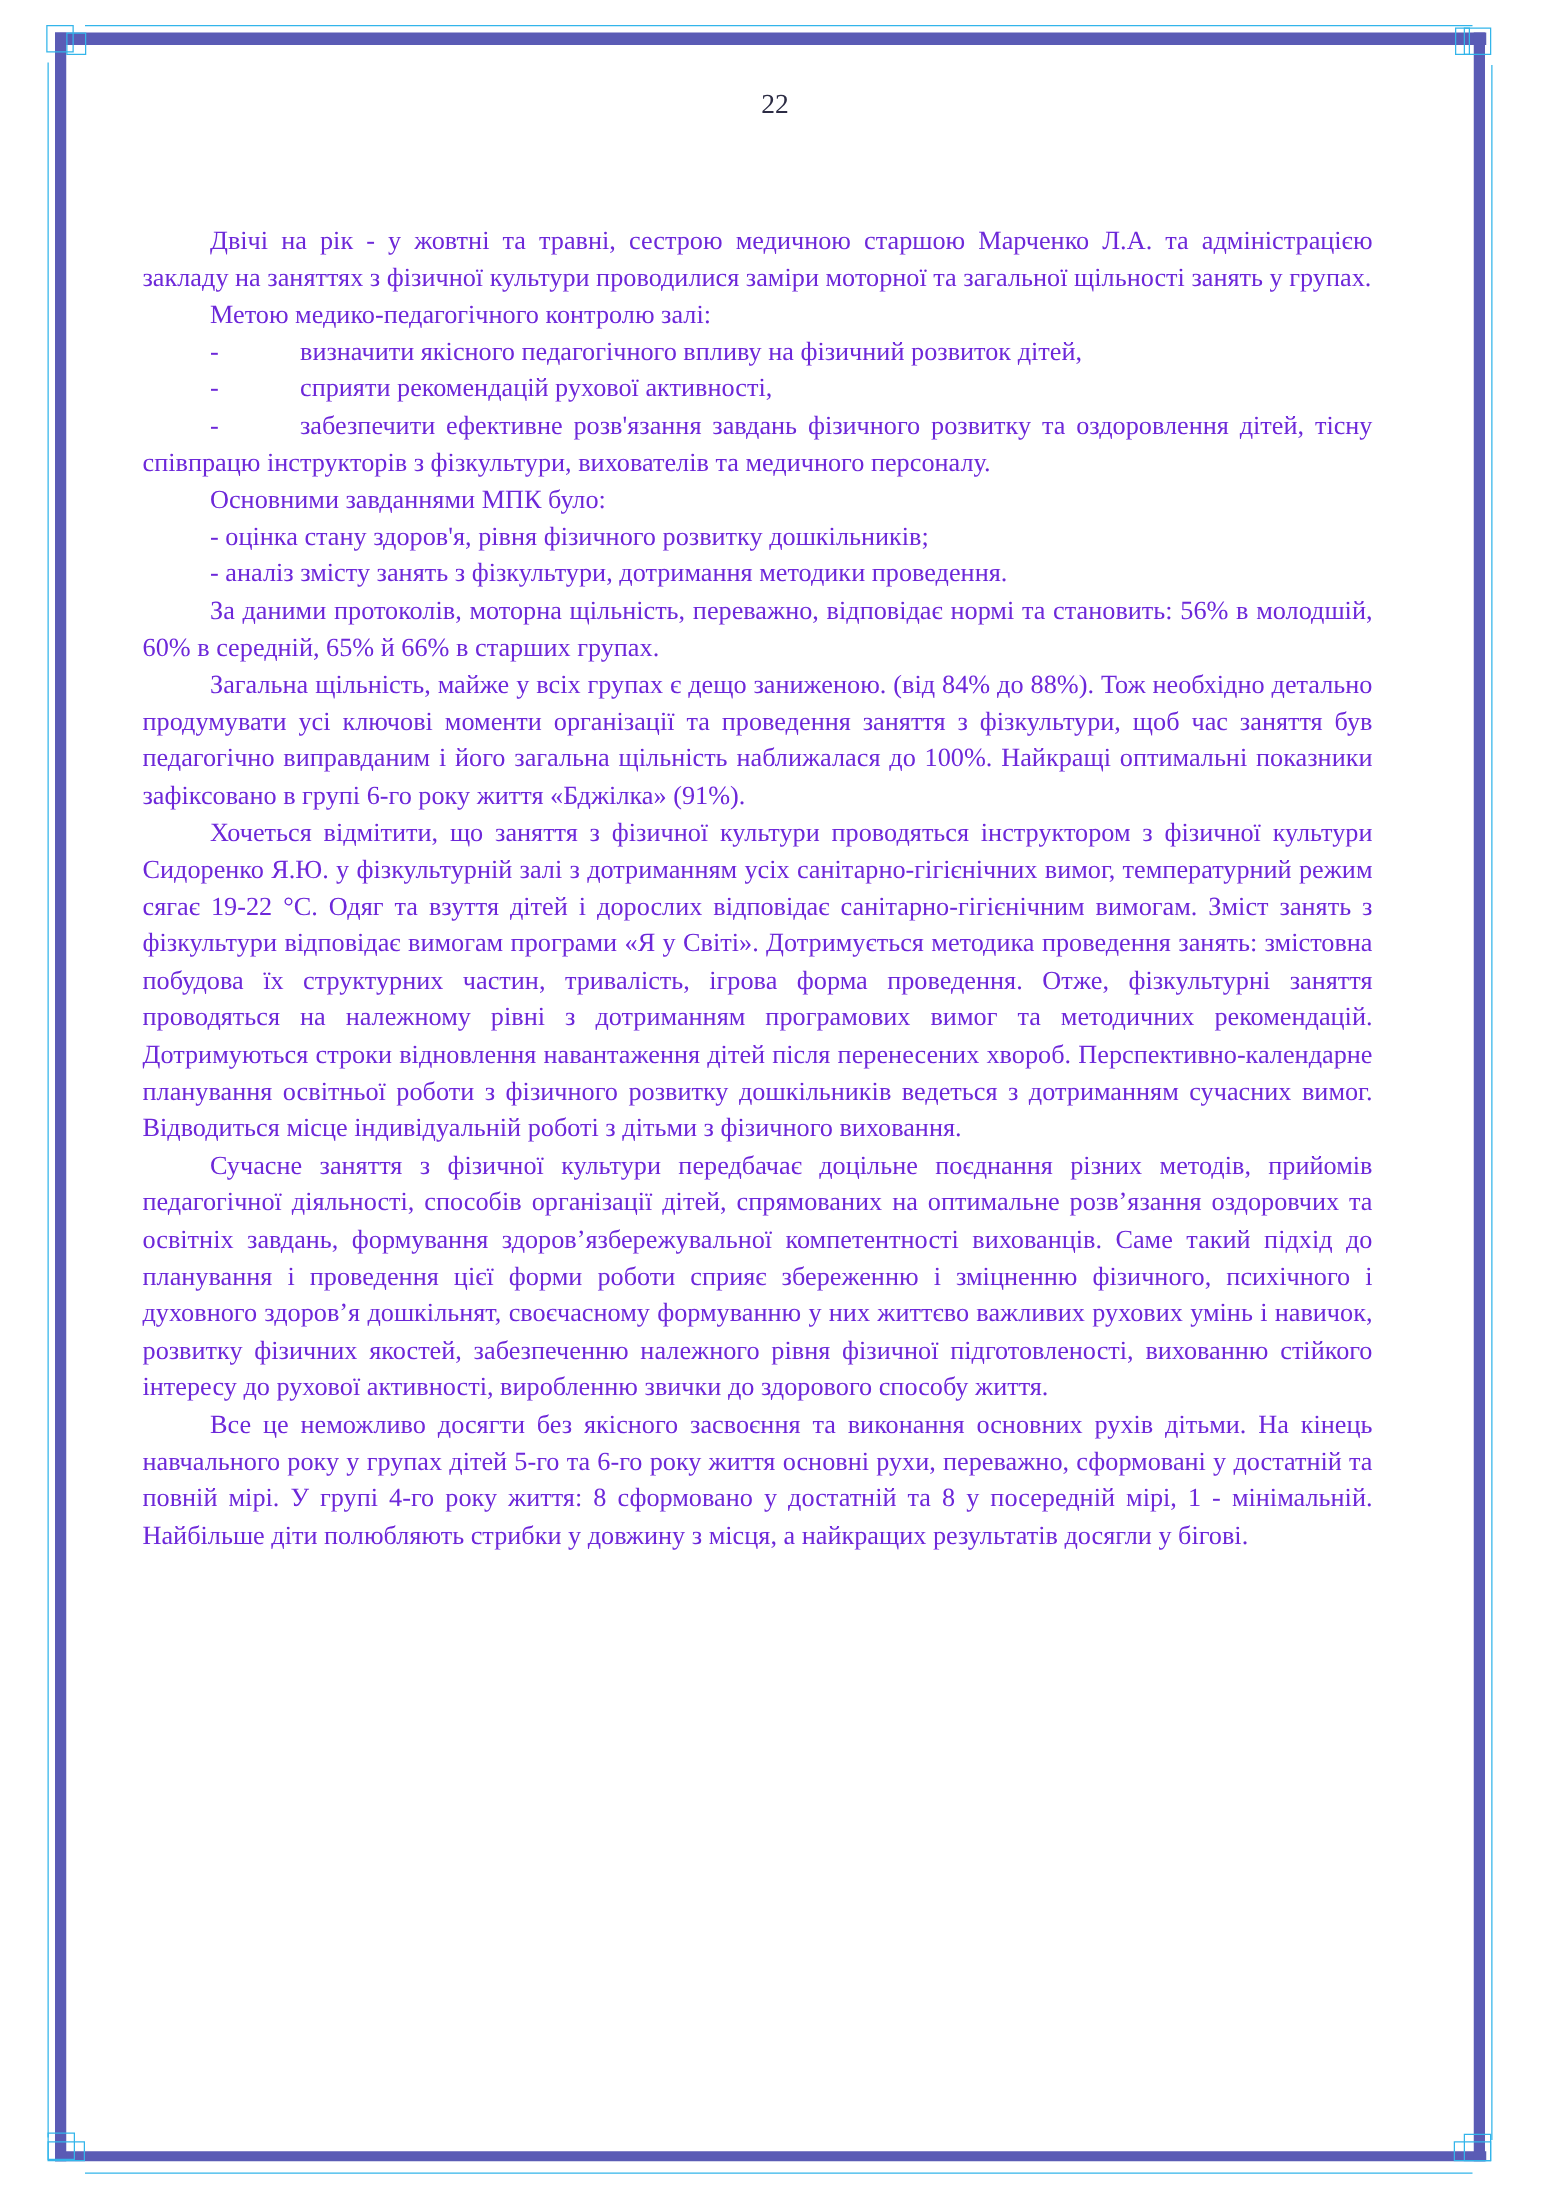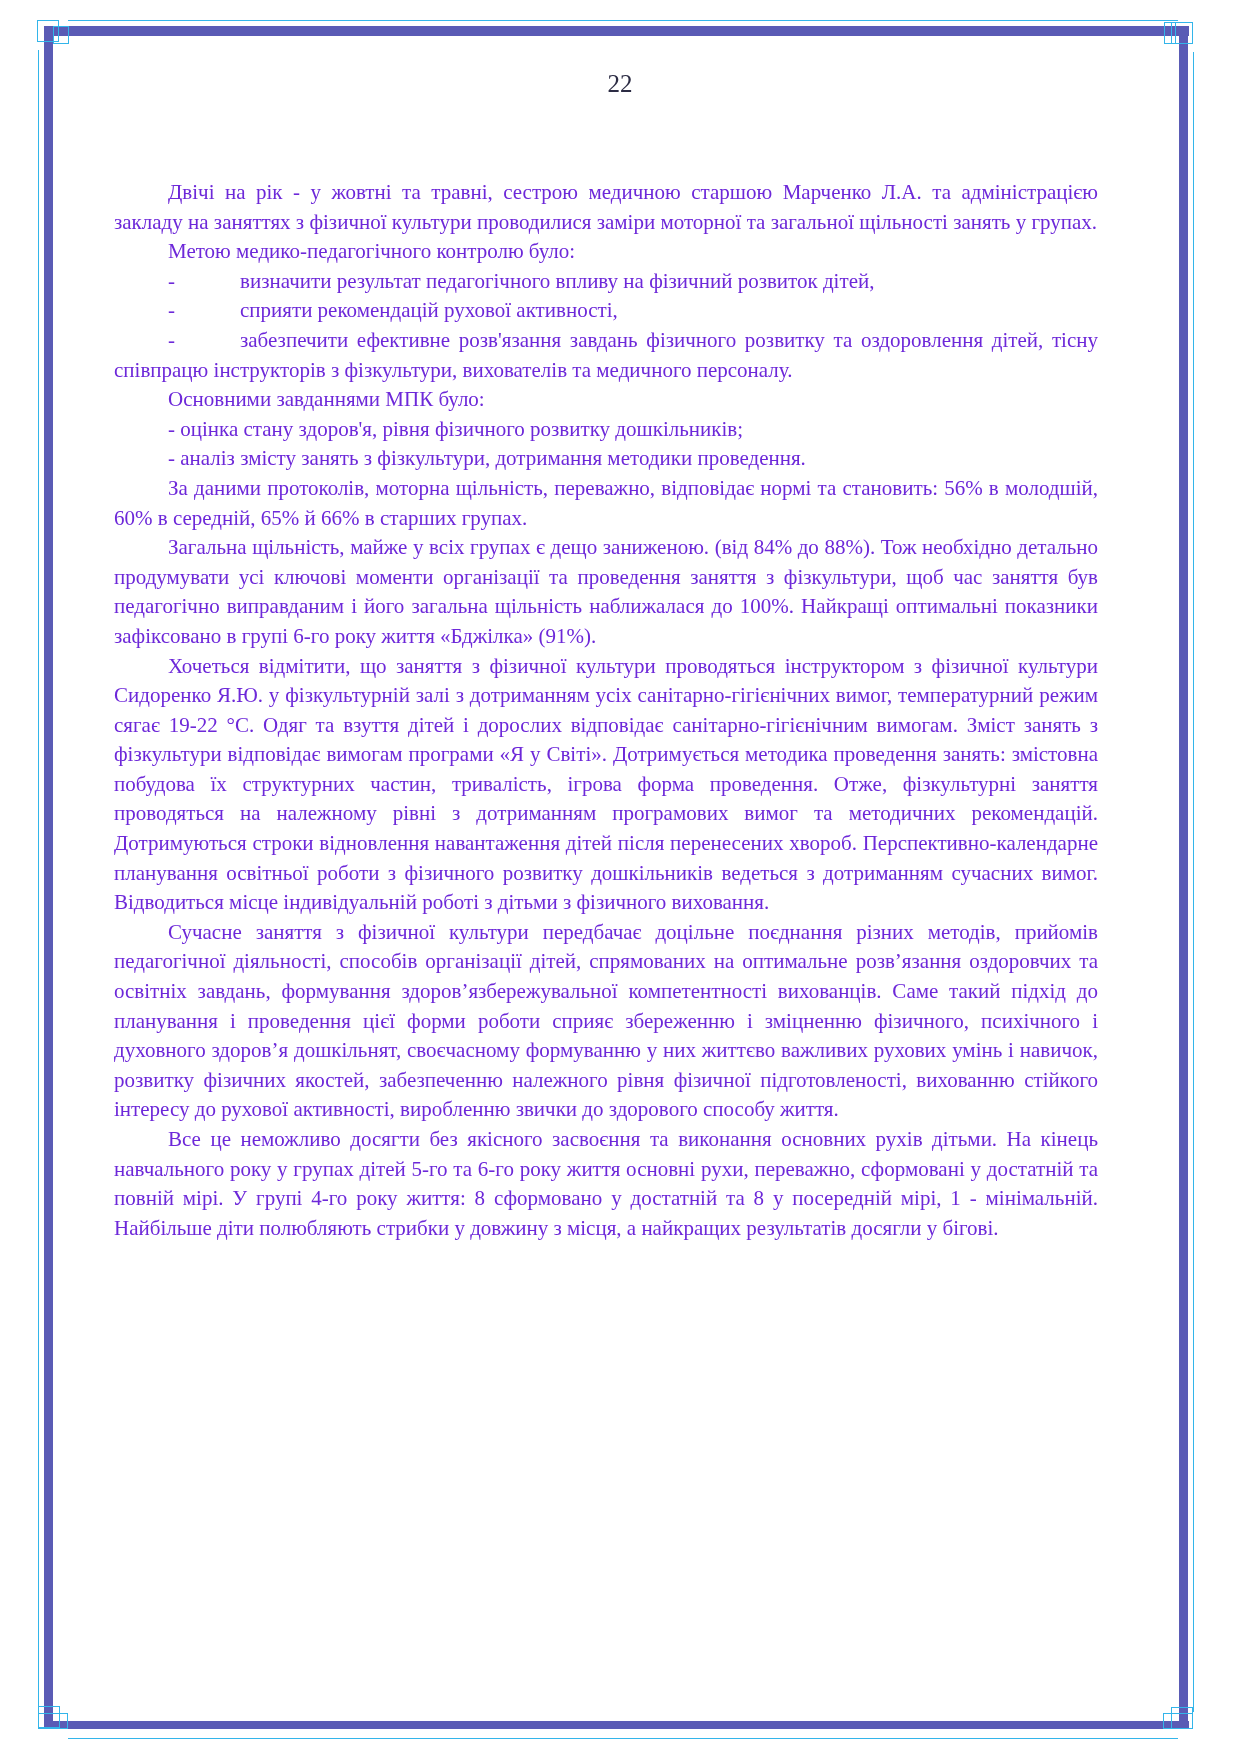--- a/index.html
+++ b/index.html
@@ -10,21 +10,21 @@
     }
     .frame-bar {
       position: absolute; background: #5a5bb5;
     }
     .corner-box {
       position: absolute; width: 22px; height: 22px; border: 1.5px solid #33b5ea; box-sizing: border-box;
     }
 
     .page-number {
       position: absolute; top: 70px; left: 0; width: 1240px; text-align: center;
-      font-family: "Liberation Serif", serif; font-size: 25px; color: #2c2c44;
+      font-family: "Liberation Serif", serif; font-size: 22px; color: #2c2c44;
     }
 
     .content {
       position: absolute; left: 114px; top: 178px; width: 984px;
       font-family: "Liberation Serif", serif; font-size: 21px; line-height: 29.6px;
       color: #6d28d9; text-align: justify;
     }
     .content p { margin: 0; }
     .indent { text-indent: 54px; }
     .list-dash {
@@ -57,25 +57,25 @@
   <div class="corner-box" style="left:38px; top:1713px; width:30px; height:16px;"></div>
   <div class="corner-box" style="left:1171px; top:1707px;"></div>
   <div class="corner-box" style="left:1163px; top:1713px; width:30px; height:16px;"></div>
 </div>
 
 <div class="page-number">22</div>
 
 <div class="content">
   <p class="indent">Двічі на рік - у жовтні та травні, сестрою медичною старшою Марченко Л.А. та адміністрацією закладу на заняттях з фізичної культури проводилися заміри моторної та загальної щільності занять у групах.</p>
 
-  <p class="indent">Метою медико-педагогічного контролю було:</p>
+  <p class="indent">Метою медико-педагогічного контролю залі:</p>
 
   <div class="list-dash">
     <span class="dash">-</span>
-    <span class="txt">визначити результат педагогічного впливу на фізичний розвиток дітей,</span>
+    <span class="txt">визначити якісного педагогічного впливу на фізичний розвиток дітей,</span>
   </div>
   <div class="list-dash">
     <span class="dash">-</span>
     <span class="txt">сприяти рекомендацій рухової активності,</span>
   </div>
   <p style="text-indent:54px;">
     <span style="display:inline-block; width:72px; text-indent:0;">-</span><span>забезпечити ефективне розв'язання завдань фізичного розвитку та оздоровлення дітей, тісну співпрацю інструкторів з фізкультури, вихователів та медичного персоналу.</span>
   </p>
 
   <p class="indent">Основними завданнями МПК було:</p>

